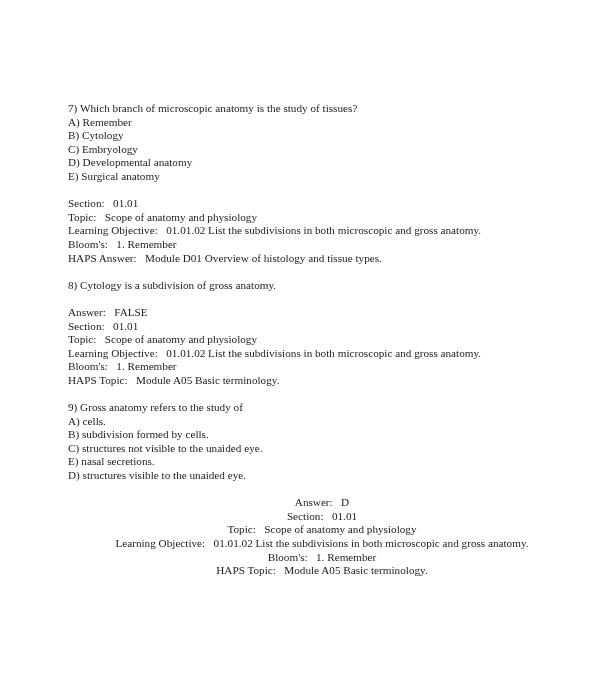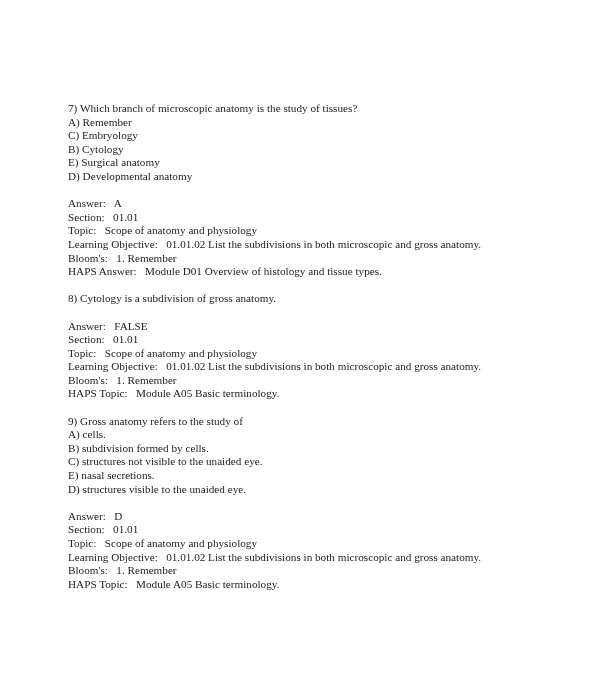--- a/index.html
+++ b/index.html
@@ -26,20 +26,21 @@
   }
   .doc-body {
     font-size: 11.2px;
     line-height: 13.6px;
   }
   .qa-block {
     margin: 0 0 13.6px 0;
   }
   .qa-block:last-child {
     margin-bottom: 0;
+    text-align: center;
   }
   .line {
     white-space: pre-wrap;
     margin: 0;
     padding: 0;
   }
   .question-stem {
     white-space: pre-wrap;
   }
   .choice {
@@ -51,28 +52,27 @@
 </style>
 </head>
 <body>
 
 <div class="page">
   <div class="doc-body">
 
     <div class="qa-block">
       <div class="line question-stem">7) Which branch of microscopic anatomy is the study of tissues?</div>
       <div class="line choice">A) Remember</div>
+      <div class="line choice">B) Cytology</div>
       <div class="line choice">C) Embryology</div>
-      <div class="line choice">B) Cytology</div>
+      <div class="line choice">D) Developmental anatomy</div>
       <div class="line choice">E) Surgical anatomy</div>
-      <div class="line choice">D) Developmental anatomy</div>
     </div>
 
     <div class="qa-block">
-      <div class="line meta-line">Answer:   A</div>
       <div class="line meta-line">Section:   01.01</div>
       <div class="line meta-line">Topic:   Scope of anatomy and physiology</div>
       <div class="line meta-line">Learning Objective:   01.01.02 List the subdivisions in both microscopic and gross anatomy.</div>
       <div class="line meta-line">Bloom's:   1. Remember</div>
       <div class="line meta-line">HAPS Answer:   Module D01 Overview of histology and tissue types.</div>
     </div>
 
     <div class="qa-block">
       <div class="line question-stem">8) Cytology is a subdivision of gross anatomy.</div>
     </div>

